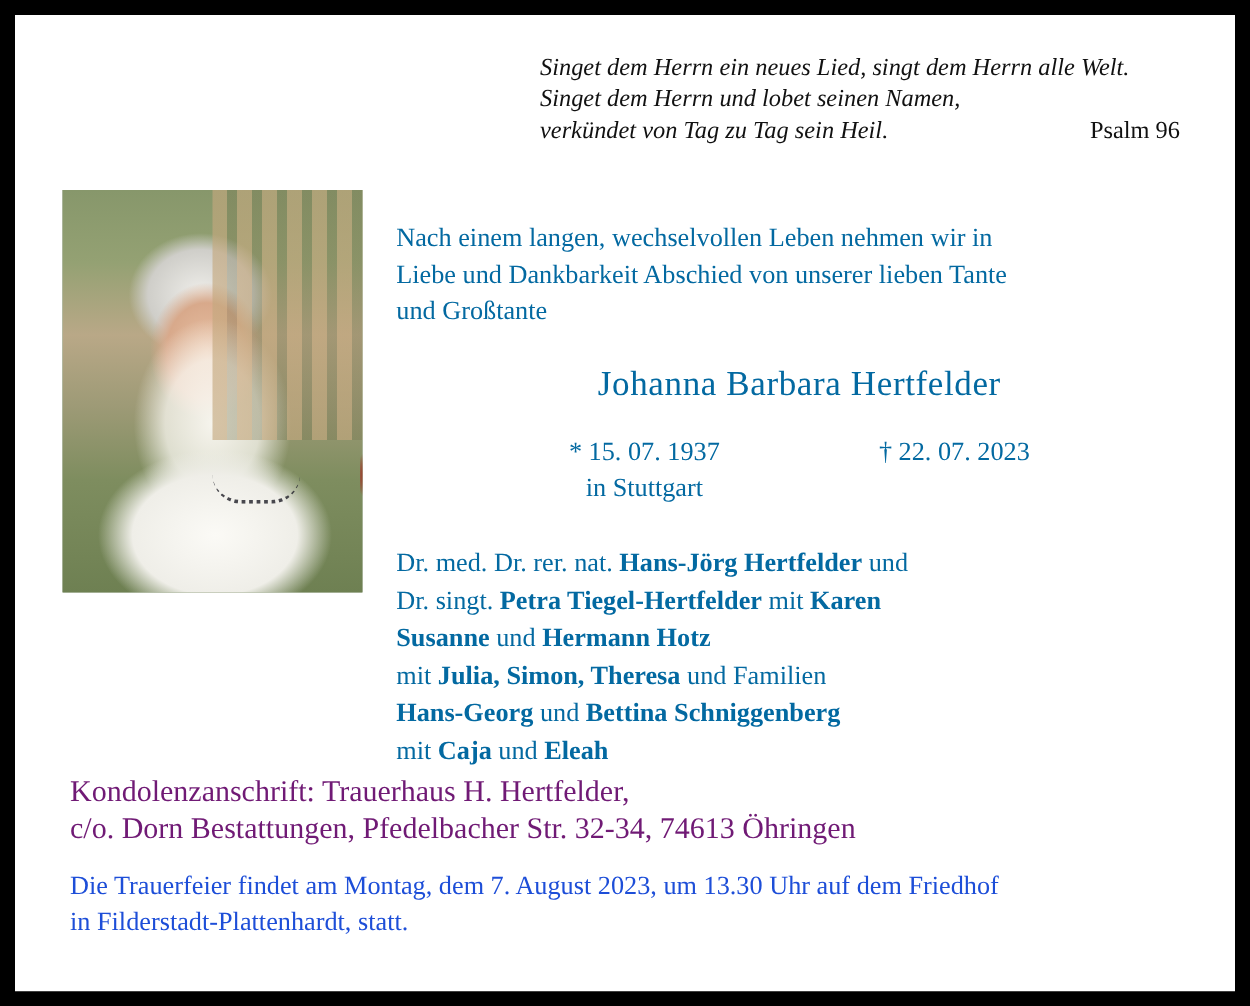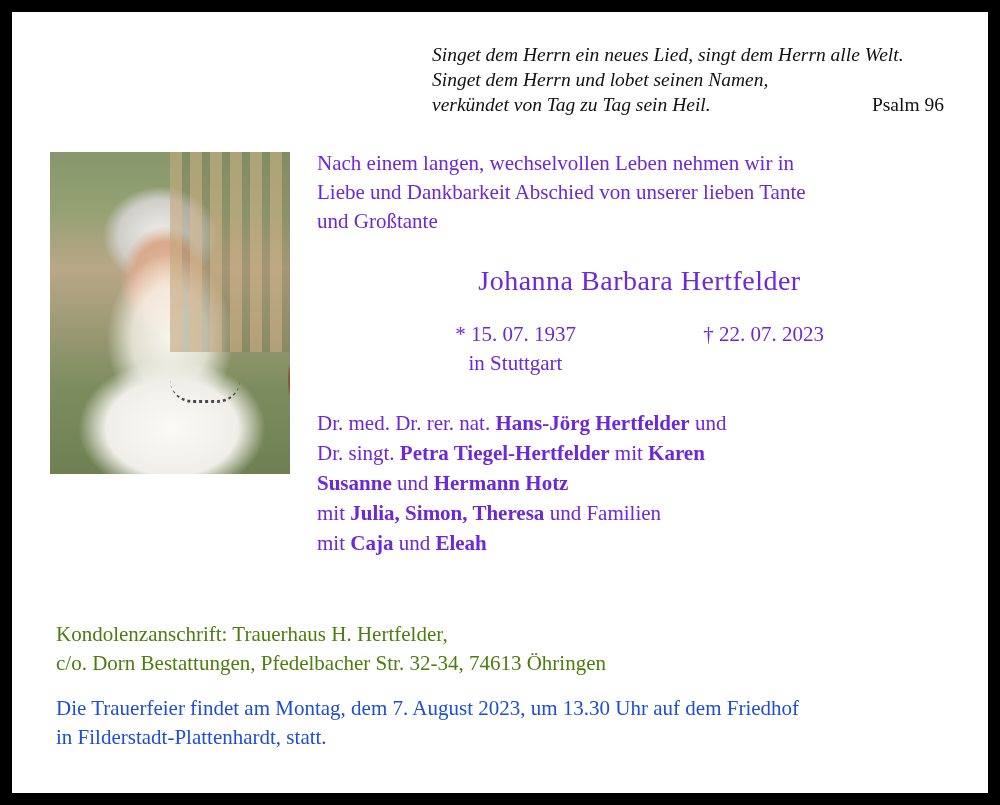--- a/index.html
+++ b/index.html
@@ -100,25 +100,25 @@
     width: 70px;
     height: 20px;
     border-bottom: 3px dotted #2b2b33;
     border-radius: 0 0 40px 40px;
     opacity: 0.85;
   }
   
   .body-text {
     position: absolute;
     left: 305px;
-    top: 137px;
+    top: 164px;
     width: 645px;
     font-size: 21px;
     line-height: 29px;
-    color: #6d28d9;
+    color: #0369a1;
   }
   .intro {
     margin: 0;
   }
   .name {
     margin: 22px 0 0 0;
     font-size: 28px;
     line-height: 46px;
     letter-spacing: 0.5px;
     text-align: center;
@@ -146,23 +146,23 @@
   }
   .family .line {
     white-space: nowrap;
   }
   
   .condolence {
     position: absolute;
     left: 44px;
     top: 608px;
     width: 900px;
-    font-size: 21px;
-    line-height: 29px;
-    color: #4d7c0f;
+    font-size: 24px;
+    line-height: 29px;
+    color: #701a75;
   }
   .ceremony {
     position: absolute;
     left: 44px;
     top: 682px;
     width: 910px;
     font-size: 21px;
     line-height: 29px;
     color: #1d4ed8;
   }
@@ -222,20 +222,23 @@
       <div class="line">
         <span>Dr. singt. </span><b>Petra Tiegel-Hertfelder</b><span> mit </span><b>Karen</b>
       </div>
       <div class="line">
         <b>Susanne</b><span> und </span><b>Hermann Hotz</b>
       </div>
       <div class="line">
         <span>mit </span><b>Julia, Simon, Theresa</b><span> und Familien</span>
       </div>
       <div class="line">
+        <b>Hans-Georg</b><span> und </span><b>Bettina Schniggenberg</b>
+      </div>
+      <div class="line">
         <span>mit </span><b>Caja</b><span> und </span><b>Eleah</b>
       </div>
     </div>
   </div>
 
   <div class="condolence">
     <div>Kondolenzanschrift: Trauerhaus H. Hertfelder,</div>
     <div>c/o. Dorn Bestattungen, Pfedelbacher Str. 32-34, 74613 Öhringen</div>
   </div>
 

